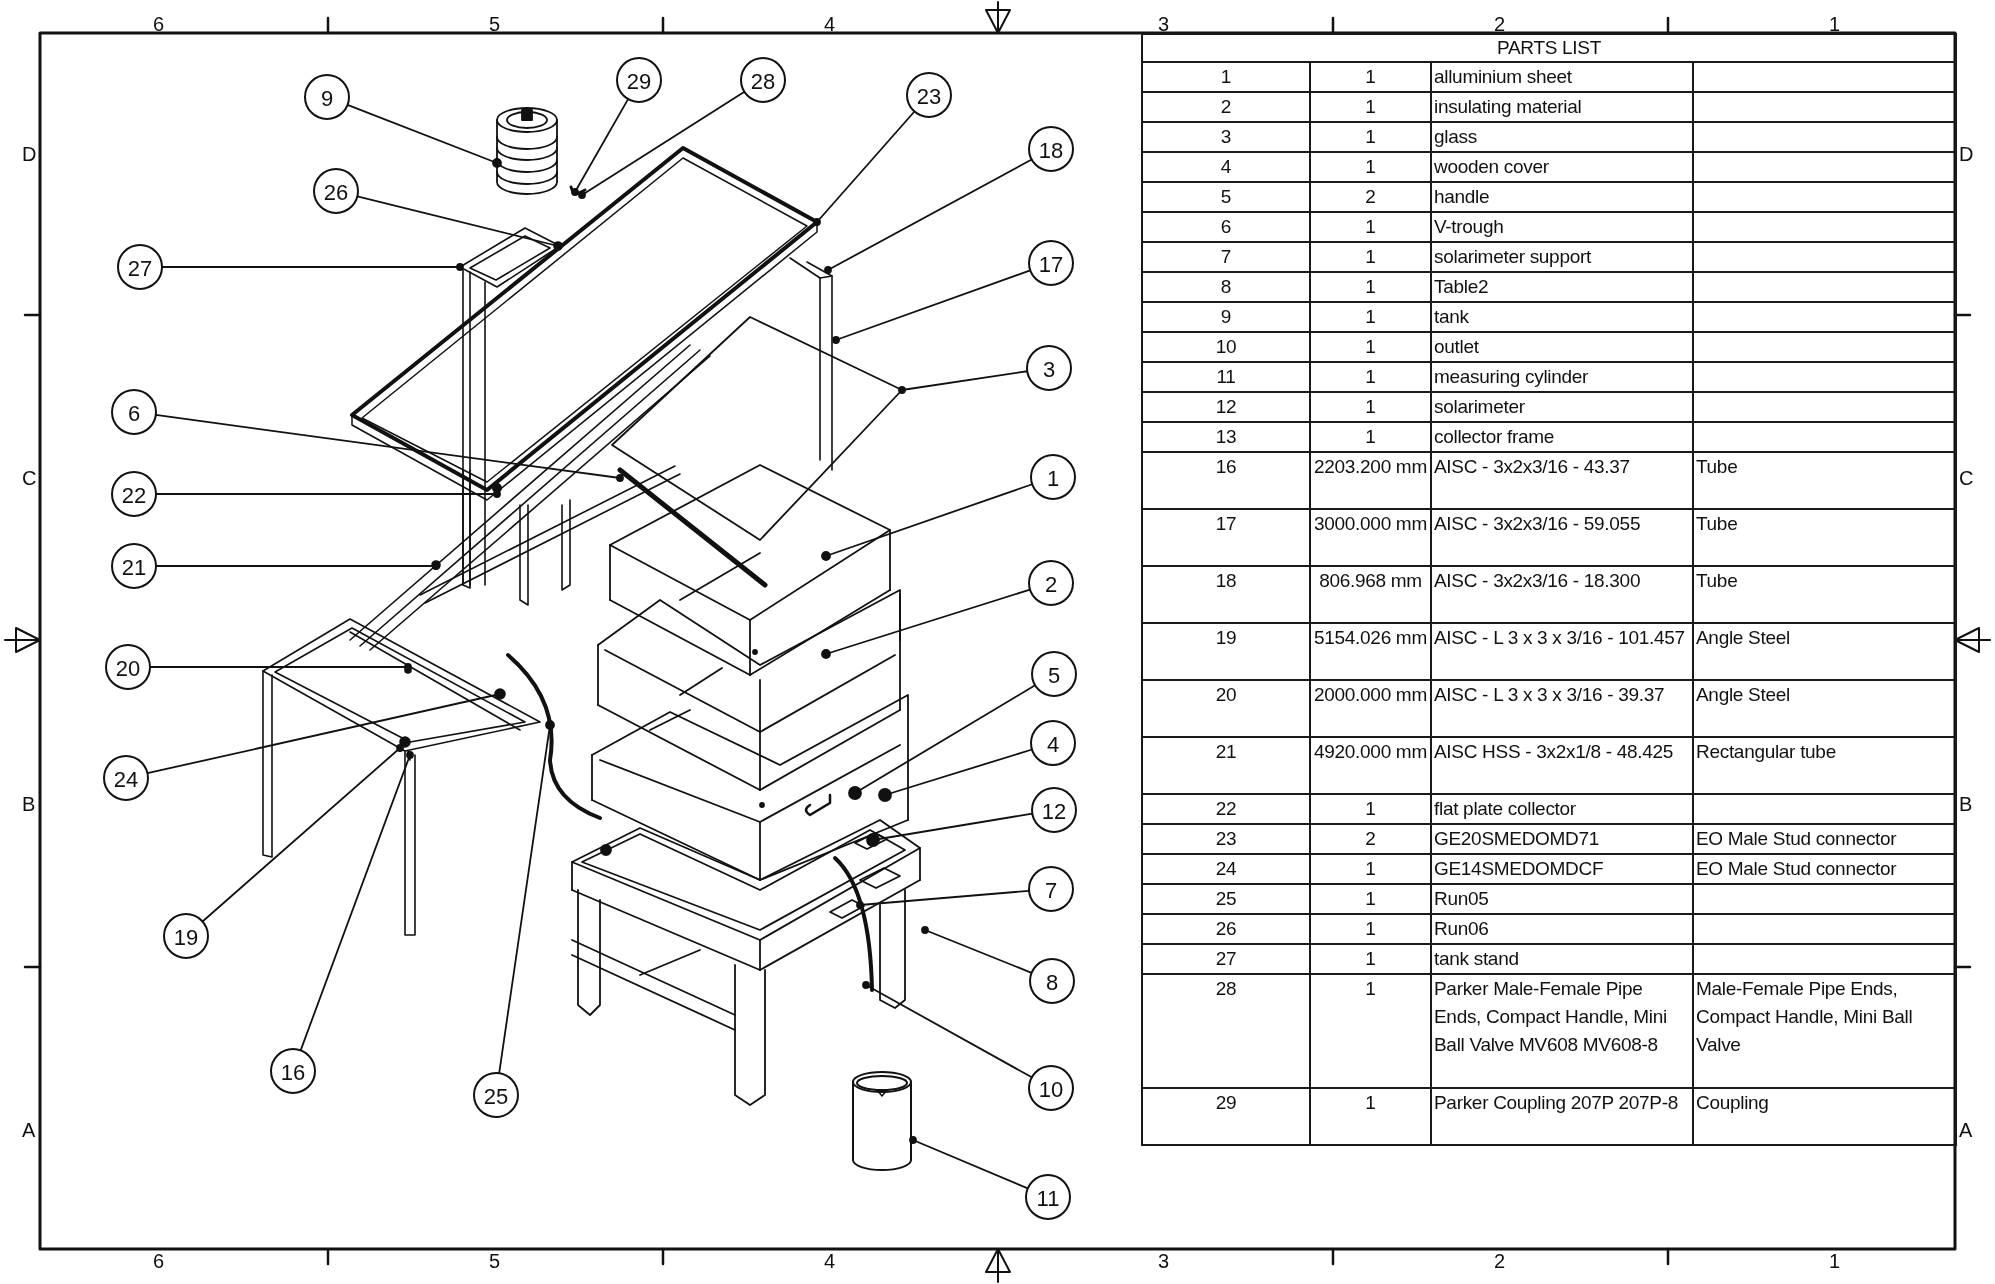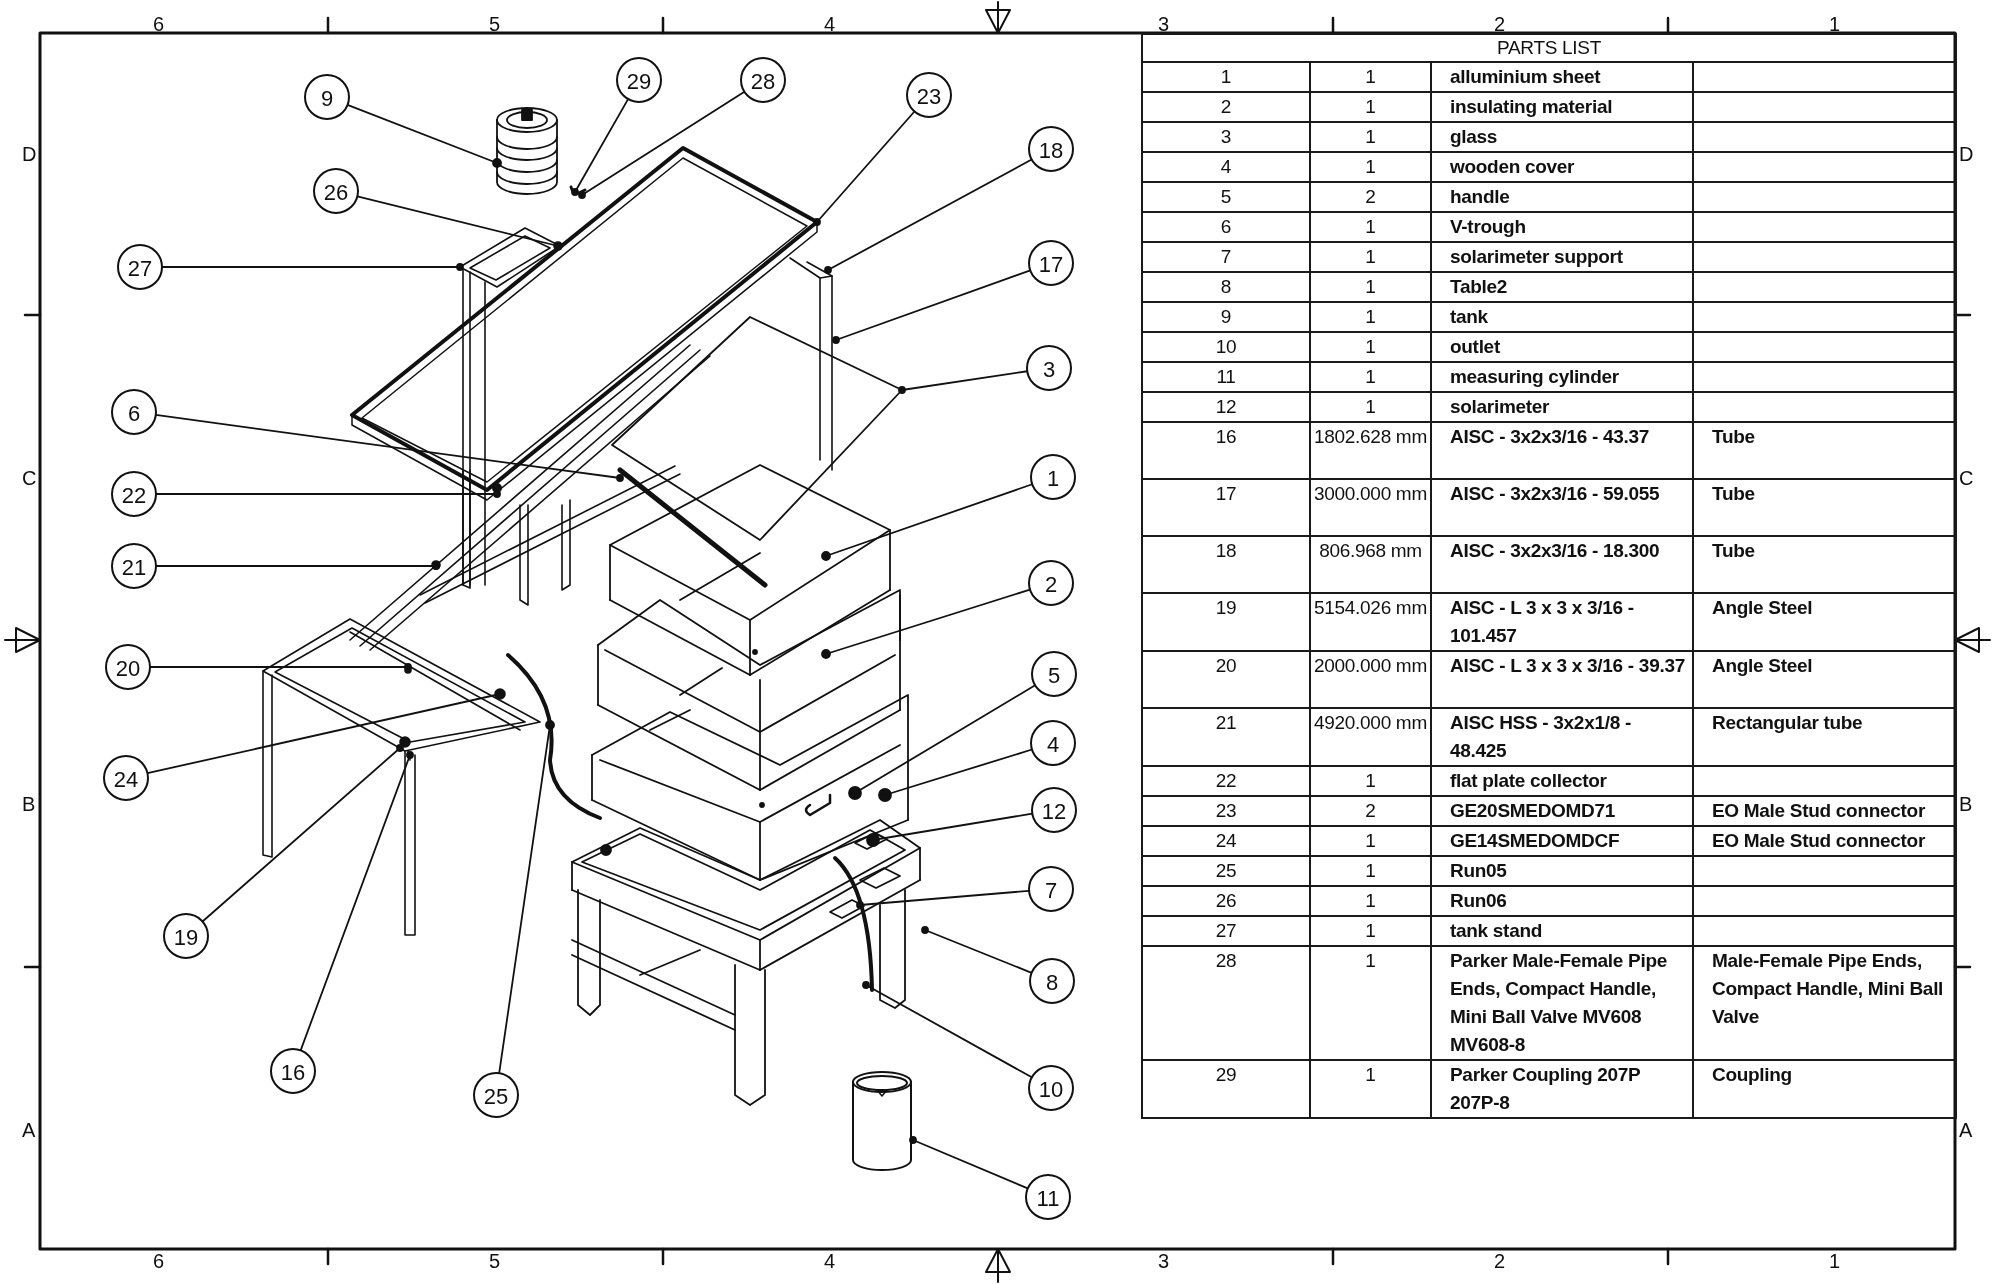--- a/index.html
+++ b/index.html
@@ -9,21 +9,21 @@
   .zone-label { position: absolute; font-size: 20px; font-family: "Liberation Sans", sans-serif; color: #111; line-height: 1; }
   #parts-table { position: absolute; left: 1141px; top: 33px; width: 814px; border-collapse: collapse;
                  table-layout: fixed; font-family: "Liberation Sans", sans-serif; font-size: 19px; letter-spacing: -0.3px; }
   #parts-table td, #parts-table th { border: 2px solid #1a1a1a; padding: 0 3px; vertical-align: top; line-height: 28px; font-weight: normal; }
   #parts-table th { text-align: center; margin-top: 32px; }
   #parts-table .c-item, #parts-table .c-qty { text-align: center; }
   #parts-table .title-cell { height: 26px; text-align: center; line-height: 26px; }
   #parts-table tr.single td { height: 26.5px; }
   #parts-table tr.double td { height: 55px; }
   #parts-table tr.quad td { height: 112px; }
-  #parts-table td.c-part, #parts-table td.c-desc { text-align: left; padding-left: 18px; font-weight: bold; }
+  #parts-table td.c-part, #parts-table td.c-desc { text-align: left; padding-left: 2px; }
   svg text { font-family: "Liberation Sans", sans-serif; }
   .balloon-text { font-size: 22px; text-anchor: middle; dominant-baseline: central; fill: #111; }
 </style>
 </head>
 <body>
 
 <div id="sheet">
   <svg id="drawing" width="1995" height="1284" viewBox="0 0 1995 1284" xmlns="http://www.w3.org/2000/svg" fill="none" stroke="#111" stroke-width="2" stroke-linejoin="round" stroke-linecap="round">
 
     <rect x="40" y="33" width="1915" height="1216" stroke-width="3"></rect>
@@ -474,23 +474,29 @@
           <td class="c-qty">1</td>
           <td class="c-part">measuring cylinder</td>
           <td class="c-desc"></td>
         </tr>
         <tr class="single">
           <td class="c-item">12</td>
           <td class="c-qty">1</td>
           <td class="c-part">solarimeter</td>
           <td class="c-desc"></td>
         </tr>
+        <tr class="single">
+          <td class="c-item">13</td>
+          <td class="c-qty">1</td>
+          <td class="c-part">collector frame</td>
+          <td class="c-desc"></td>
+        </tr>
         <tr class="double">
           <td class="c-item">16</td>
-          <td class="c-qty">1802.628 mm</td>
+          <td class="c-qty">2203.200 mm</td>
           <td class="c-part">AISC - 3x2x3/16 - 43.37</td>
           <td class="c-desc">Tube</td>
         </tr>
         <tr class="double">
           <td class="c-item">17</td>
           <td class="c-qty">3000.000 mm</td>
           <td class="c-part">AISC - 3x2x3/16 - 59.055</td>
           <td class="c-desc">Tube</td>
         </tr>
         <tr class="double">

